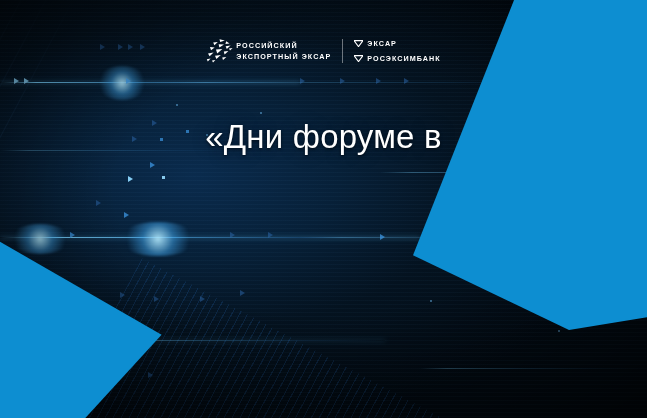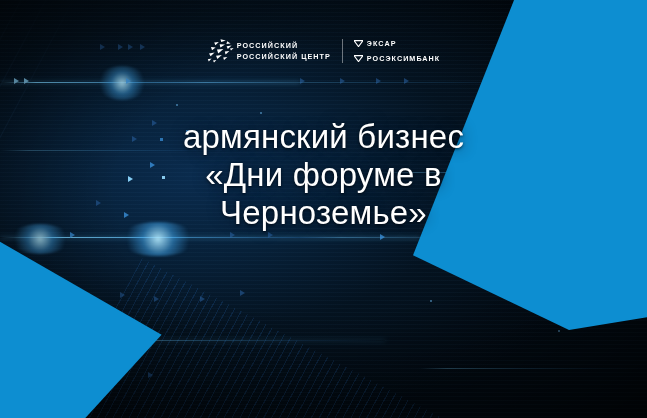--- a/index.html
+++ b/index.html
@@ -325,21 +325,21 @@
           <polygon points="2.0,15.4 7.6,14.6 3.6,18.2"></polygon>
           <polygon points="9.0,17.8 14.8,17.0 10.4,21.0"></polygon>
           <polygon points="16.2,19.6 20.4,19.0 17.0,22.0"></polygon>
           <polygon points="0.8,21.2 4.6,20.6 1.8,23.6"></polygon>
           <polygon points="23.0,10.6 26.6,10.0 24.0,12.6"></polygon>
           <polygon points="6.0,22.6 9.4,22.0 7.0,24.6"></polygon>
         </g>
       </svg>
       <div class="logo-left-text">
         <span>РОССИЙСКИЙ</span>
-        <span>РОССИЙСКИЙ ЦЕНТР</span>
+        <span>ЭКСПОРТНЫЙ ЭКСАР</span>
       </div>
     </div>
 
     <div class="logo-divider"></div>
 
     <div class="logo-right">
       <div class="logo-right-row">
         <svg class="mark" width="9" height="7" viewBox="0 0 9 7">
           <polygon points="0,0.6 9,0.6 4.5,6.6" fill="none" stroke="#ffffff" stroke-width="1.1"></polygon>
         </svg>
@@ -349,18 +349,16 @@
         <svg class="mark" width="9" height="7" viewBox="0 0 9 7">
           <polygon points="0,0.6 9,0.6 4.5,6.6" fill="none" stroke="#ffffff" stroke-width="1.1"></polygon>
         </svg>
         <span>РОСЭКСИМБАНК</span>
       </div>
     </div>
 
   </div>
 
   <div class="headline">
-    <span class="ln">армянский бизнес</span>
     <span class="ln">«Дни форуме в</span>
-    <span class="ln">Черноземье»</span>
   </div>
 
 </div>
 
 </body></html>

